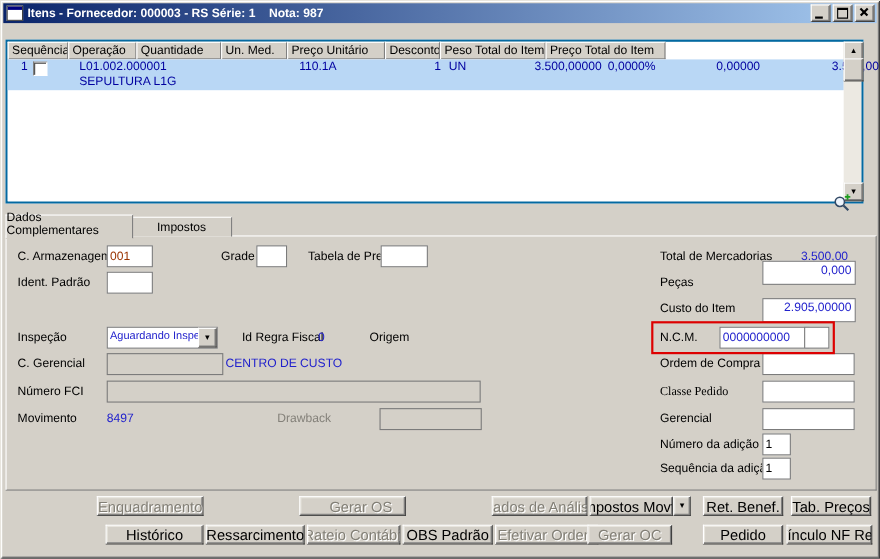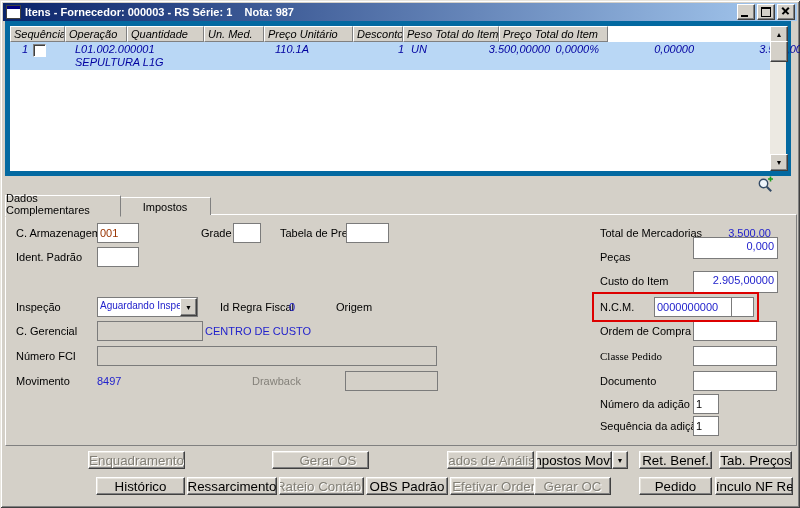--- a/index.html
+++ b/index.html
@@ -15,21 +15,21 @@
   .app-icon{width:13px;height:12px;background:#fff;border:1px solid #404040;position:relative;flex:none;}
   .app-icon:before{content:"";position:absolute;left:0;top:0;right:0;height:3px;background:#000080;}
   .title-text{color:#fff;font-weight:bold;white-space:pre;flex:1;margin-left:4px;overflow:hidden;font-size:11px;}
   .winbtn{width:16px;height:14px;background:#d4d0c8;border:1px solid;border-color:#fff #404040 #404040 #fff;
           box-shadow:inset -1px -1px 0 #808080;margin-left:2px;position:relative;flex:none;}
   .min-glyph{position:absolute;left:3px;bottom:2px;width:7px;height:2px;background:#000;}
   .max-glyph{position:absolute;left:3px;top:2px;width:8px;height:7px;border:1px solid #000;border-top-width:2px;}
   .x1,.x2{position:absolute;left:3px;top:5px;width:9px;height:1.6px;background:#000;}
   .x1{transform:rotate(45deg);} .x2{transform:rotate(-45deg);}
   
-  .grid{position:absolute;left:5px;top:21px;width:776px;height:145px;border:5px solid #0369a1;background:#fff;font-style:italic;}
+  .grid{position:absolute;left:5px;top:36px;width:776px;height:145px;border:2px solid #0369a1;background:#fff;}
   .grid-header{position:absolute;left:0;top:0;right:16px;height:16px;display:flex;}
   .hcell{background:#d4d0c8;border:1px solid;border-color:#fff #808080 #808080 #fff;
          padding:1px 0 0 3px;overflow:hidden;white-space:nowrap;flex:none;color:#000;}
   .grid-body{position:absolute;left:0;top:16px;right:16px;bottom:0;background:#fff;}
   .grow{height:28px;background:#b9d7f5;display:flex;color:#0000a0;}
   .gcell{flex:none;overflow:hidden;white-space:nowrap;line-height:13px;padding-top:1px;}
   .c0{width:50px;} .c1{width:200px;} .c2{width:57px;} .c3{width:72px;} .c4{width:55px;}
   .c5{width:84px;} .c6{width:45px;} .c7{width:91px;} .c8{width:104px;}
   .num{text-align:right;padding-right:4px;} .txt{padding-left:3px;}
   .seqcell{display:flex;gap:5px;padding-left:12px;}
@@ -199,21 +199,21 @@
   <div class="lbl" style="left:600px;top:301px;">N.C.M.</div>
   <input class="tbox blue" style="left: 654px; top: 297px; width: 76px; color: rgb(34, 34, 204);" value="0000000000">
   <input class="tbox" style="left: 731px; top: 297px; width: 17px;" value="">
 
   <div class="lbl" style="left:600px;top:325px;">Ordem de Compra</div>
   <input class="tbox" style="left: 693px; top: 321px; width: 78px;" value="">
 
   <div class="lbl" style="left:600px;top:350px;font-family:Liberation Serif, serif;">Classe Pedido</div>
   <input class="tbox" style="left: 693px; top: 346px; width: 78px;" value="">
 
-  <div class="lbl" style="left:600px;top:375px;">Documento</div>
+  <div class="lbl" style="left:600px;top:375px;">Gerencial</div>
   <input class="tbox" style="left: 693px; top: 371px; width: 78px;" value="">
 
   <div class="lbl" style="left:600px;top:398px;">Número da adição</div>
   <input class="tbox" style="left: 693px; top: 394px; width: 20px;" value="1">
 
   <div class="lbl" style="left:600px;top:420px;">Sequência da adição</div>
   <input class="tbox" style="left: 693px; top: 416px; width: 20px;" value="1">
 
   <button class="btn disabled" style="left:88px;top:451px;width:97px;">Enquadramento</button>
   <button class="btn disabled" style="left:272px;top:451px;width:97px;padding-left:21px;">Gerar OS</button>

